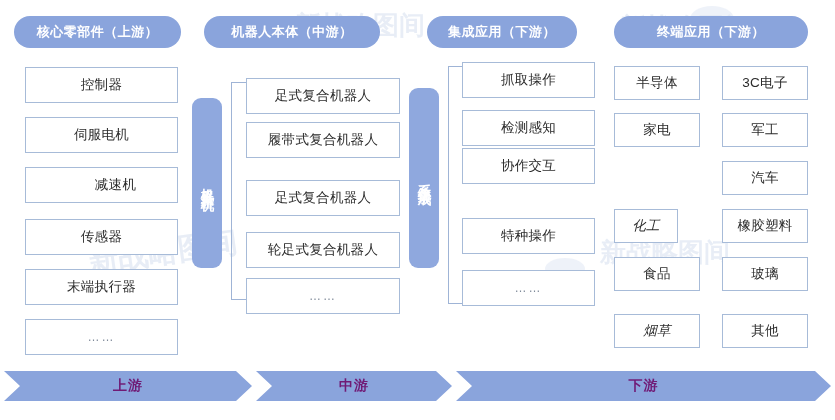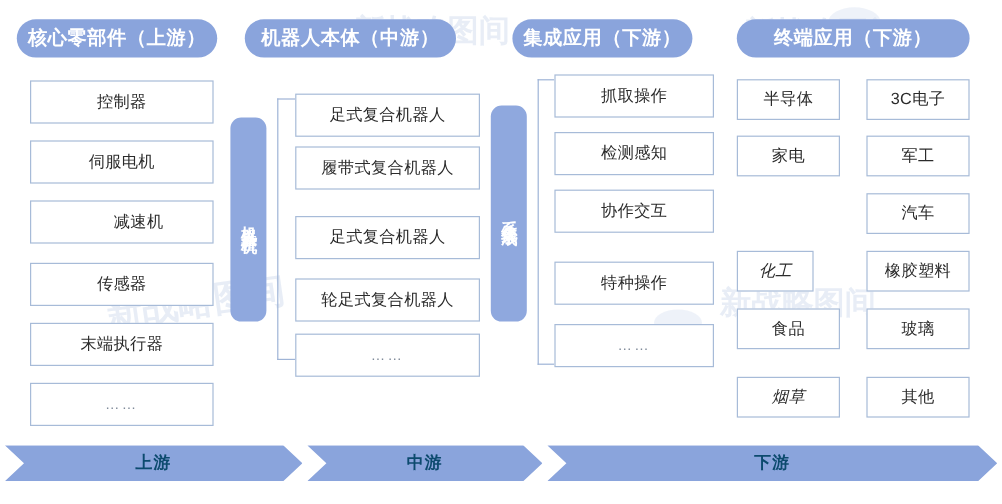--- a/index.html
+++ b/index.html
@@ -14,21 +14,21 @@
 
   
   .wm{position:absolute;color:#c9d6ea;opacity:.42;font-weight:700;
       pointer-events:none;user-select:none;white-space:nowrap;}
   .wm-ellipse{position:absolute;border-radius:50%;background:#dde6f4;opacity:.5;}
 
   
   .hdr{
     position:absolute;height:32px;border-radius:16px;
     background:#8aa4dc;
-    color:#ffffff;font-size:16px;font-weight:700;
+    color:#ffffff;font-size:13px;font-weight:700;
     display:flex;align-items:center;justify-content:center;
     letter-spacing:.5px;
     text-align:right;
   }
 
   
   .box{
     position:absolute;
     background:#ffffff;
     border:1px solid #a7bbd8;
@@ -59,21 +59,21 @@
     box-sizing:border-box;
     background:transparent;
   }
 
   
   .banner{position:absolute;left:0;top:371px;width:835px;height:30px;}
   .chev{
     position:absolute;top:0;height:30px;
     background:#8aa4dc;
     display:flex;align-items:center;justify-content:center;
-    color:#0c4a6e;font-size:14px;font-weight:700;letter-spacing:1px;
+    color:#701a75;font-size:14px;font-weight:700;letter-spacing:1px;
     box-sizing:border-box;
   }
   .chev span{position:relative;z-index:3;}
 </style>
 </head>
 <body>
 
 <div class="stage">
 
   <div class="wm-ellipse" style="left:35px;top:72px;width:46px;height:26px;"></div>
@@ -106,21 +106,21 @@
   <div class="box dots" style="left:246px;top:278px;width:154px;height:36px;">……</div>
 
   <div class="hdr" style="left:427px;top:16px;width:150px;">集成应用（下游）</div>
 
   <div class="vpill" style="left:409px;top:88px;width:30px;height:180px;">系统集成</div>
 
   <div class="bracket" style="left:448px;top:66px;width:14px;height:238px;"></div>
 
   <div class="box" style="left:462px;top:62px;width:133px;height:36px;">抓取操作</div>
   <div class="box" style="left:462px;top:110px;width:133px;height:36px;">检测感知</div>
-  <div class="box" style="left:462px;top:158px;width:133px;height:36px;">协作交互</div>
+  <div class="box" style="left:462px;top:148px;width:133px;height:36px;">协作交互</div>
   <div class="box" style="left:462px;top:218px;width:133px;height:36px;">特种操作</div>
   <div class="box dots" style="left:462px;top:270px;width:133px;height:36px;">……</div>
 
   <div class="hdr" style="left:614px;top:16px;width:194px;">终端应用（下游）</div>
 
   <div class="box" style="left:614px;top:66px;width:86px;height:34px;">半导体</div>
   <div class="box" style="left:614px;top:113px;width:86px;height:34px;">家电</div>
   <div class="box" style="left:614px;top:209px;width:64px;height:34px;font-style:italic;">化工</div>
   <div class="box" style="left:614px;top:257px;width:86px;height:34px;">食品</div>
   <div class="box" style="left:614px;top:314px;width:86px;height:34px;font-style:italic;">烟草</div>

